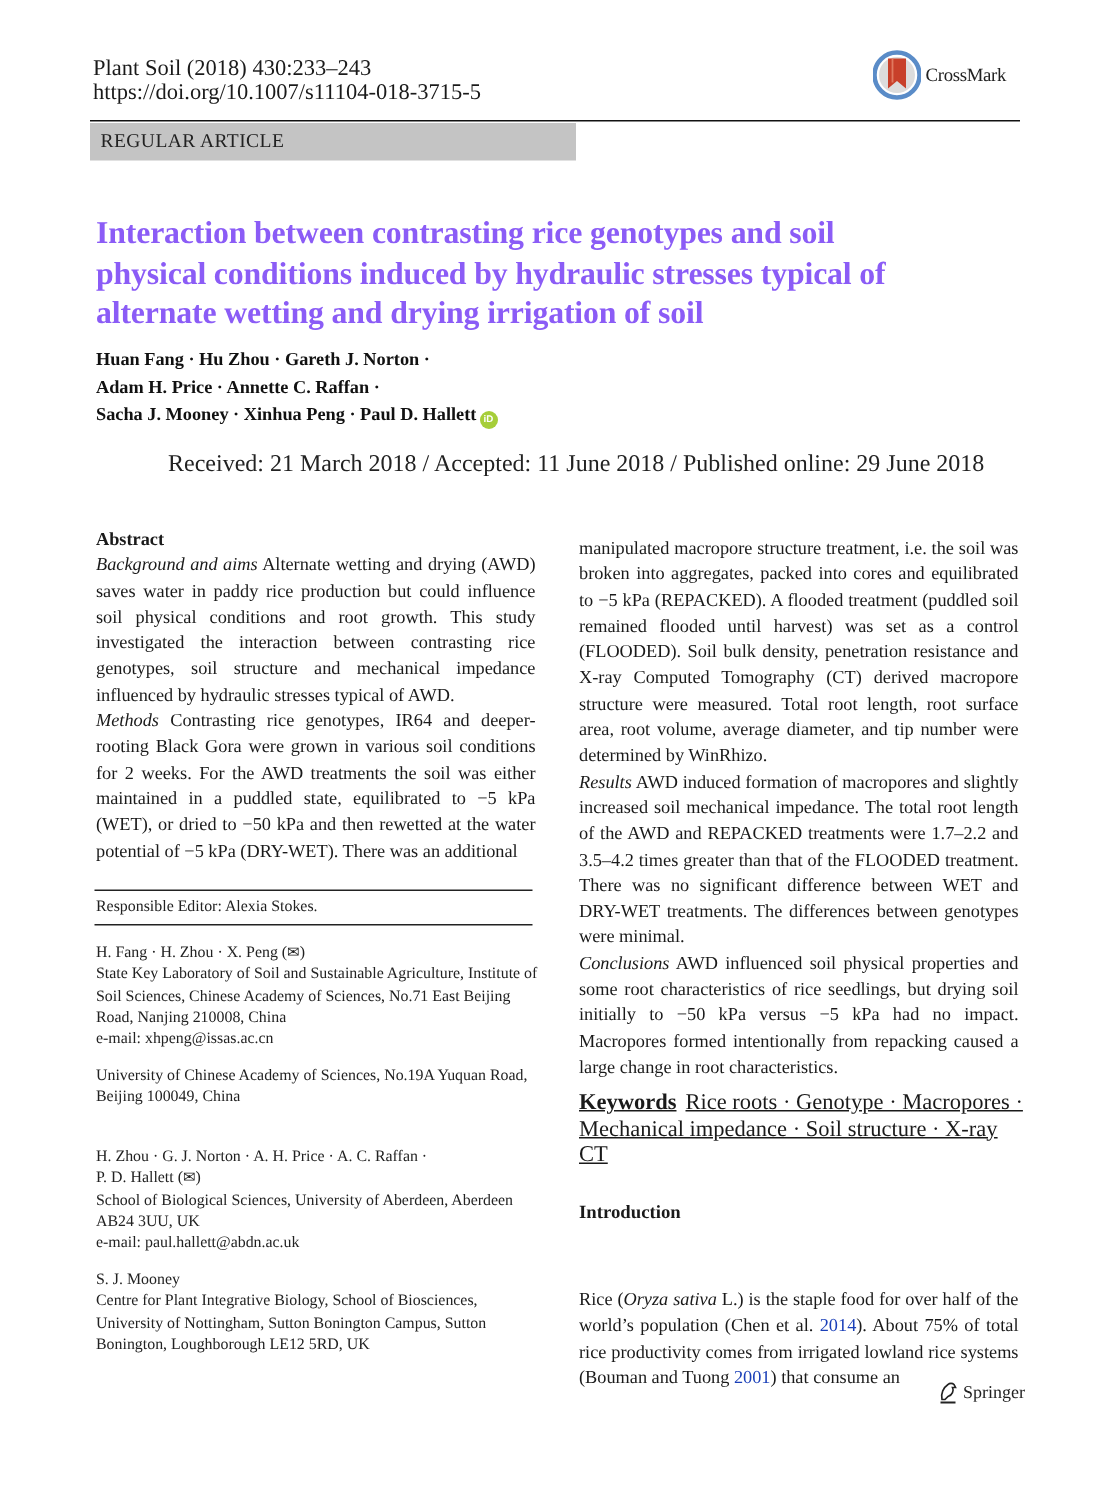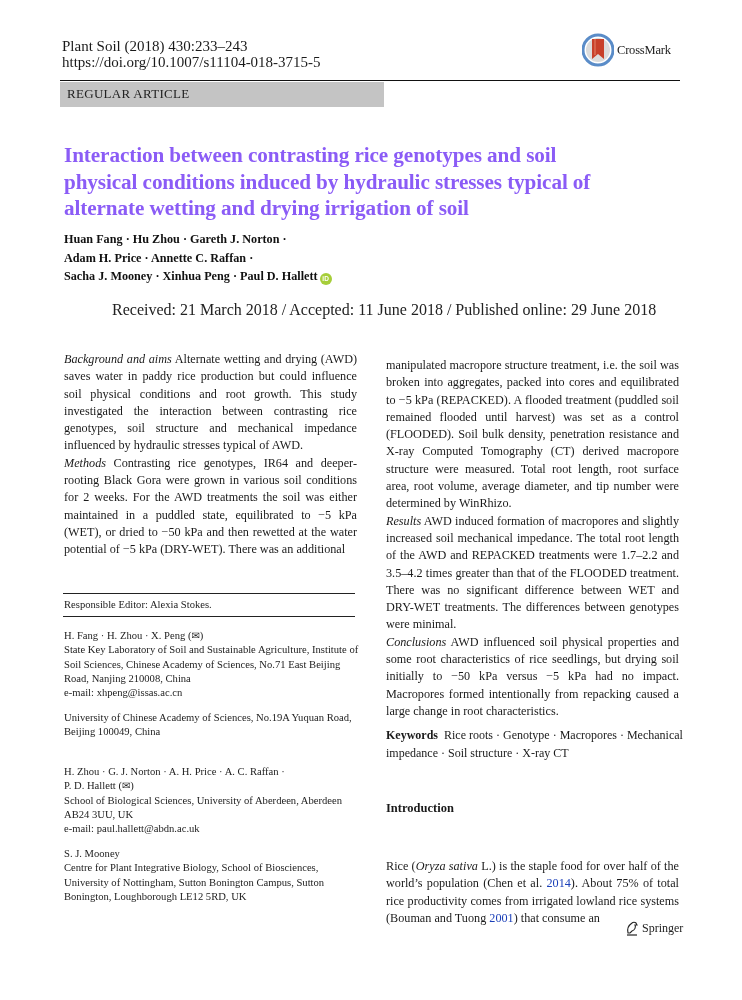--- a/index.html
+++ b/index.html
@@ -24,21 +24,21 @@
   .left-col { left: 64px; top: 351px; width: 293px; }
   .right-col { left: 386px; top: 357px; width: 293px; }
   .abstract-head { font-weight: bold; }
   .it { font-style: italic; }
   .editor-rule-top { left: 63px; top: 593px; width: 292px; border-top: 1px solid #222; }
   .editor { left: 64px; top: 599px; font-size: 10.6px; color: #222; }
   .editor-rule-bottom { left: 63px; top: 616px; width: 292px; border-top: 1px solid #222; }
   .aff { left: 64px; width: 300px; font-size: 10.6px; line-height: 14.3px; color: #222; }
   .aff p { margin: 0; }
   .env { font-size: 10px; }
-  .keywords { left: 386px; top: 727px; width: 300px; font-size: 12px; line-height: 17.5px; }
+  .keywords { left: 386px; top: 727px; width: 300px; font-size: 15px; line-height: 17.5px; text-decoration: underline; }
   .keywords b { font-weight: bold; margin-right: 6px; }
   .intro-head { left: 386px; top: 801px; font-size: 12.5px; font-weight: bold; }
   .intro { left: 386px; top: 830px; width: 293px; font-size: 12.2px; line-height: 17.3px; text-align: justify; margin-top: 28px; }
   .cite { color: #1a3fb8; }
   .springer { left: 625px; top: 920px; display: flex; align-items: center; font-size: 12px; color: #222; }
   .springer svg { width: 14px; height: 16px; margin-right: 3px; }
 </style>
 </head>
 <body>
 
@@ -68,20 +68,21 @@
   <div>Huan Fang · Hu Zhou · Gareth J. Norton ·</div>
   <div>Adam H. Price · Annette C. Raffan ·</div>
   <div><span>Sacha J. Mooney · Xinhua Peng · Paul D. Hallett</span><span class="orcid">iD</span></div>
 </div>
 
 <div class="abs dates">
   <div>Received: 21 March 2018 / Accepted: 11 June 2018 / Published online: 29 June 2018</div>
 </div>
 
 <div class="abs col left-col">
+  <p class="abstract-head">Abstract</p>
   <p><span class="it">Background and aims</span><span> Alternate wetting and drying (AWD) saves water in paddy rice production but could influence soil physical conditions and root growth. This study investigated the interaction between contrasting rice genotypes, soil structure and mechanical impedance influenced by hydraulic stresses typical of AWD.</span></p>
   <p><span class="it">Methods</span><span> Contrasting rice genotypes, IR64 and deeper-rooting Black Gora were grown in various soil conditions for 2 weeks. For the AWD treatments the soil was either maintained in a puddled state, equilibrated to −5 kPa (WET), or dried to −50 kPa and then rewetted at the water potential of −5 kPa (DRY-WET). There was an additional</span></p>
 </div>
 
 <div class="abs editor-rule-top"></div>
 <div class="abs editor">Responsible Editor: Alexia Stokes.</div>
 <div class="abs editor-rule-bottom"></div>
 
 <div class="abs aff" style="top:629px;">
   <p><span>H. Fang  · H. Zhou  · X. Peng  (</span><span class="env">✉</span><span>)</span></p>

